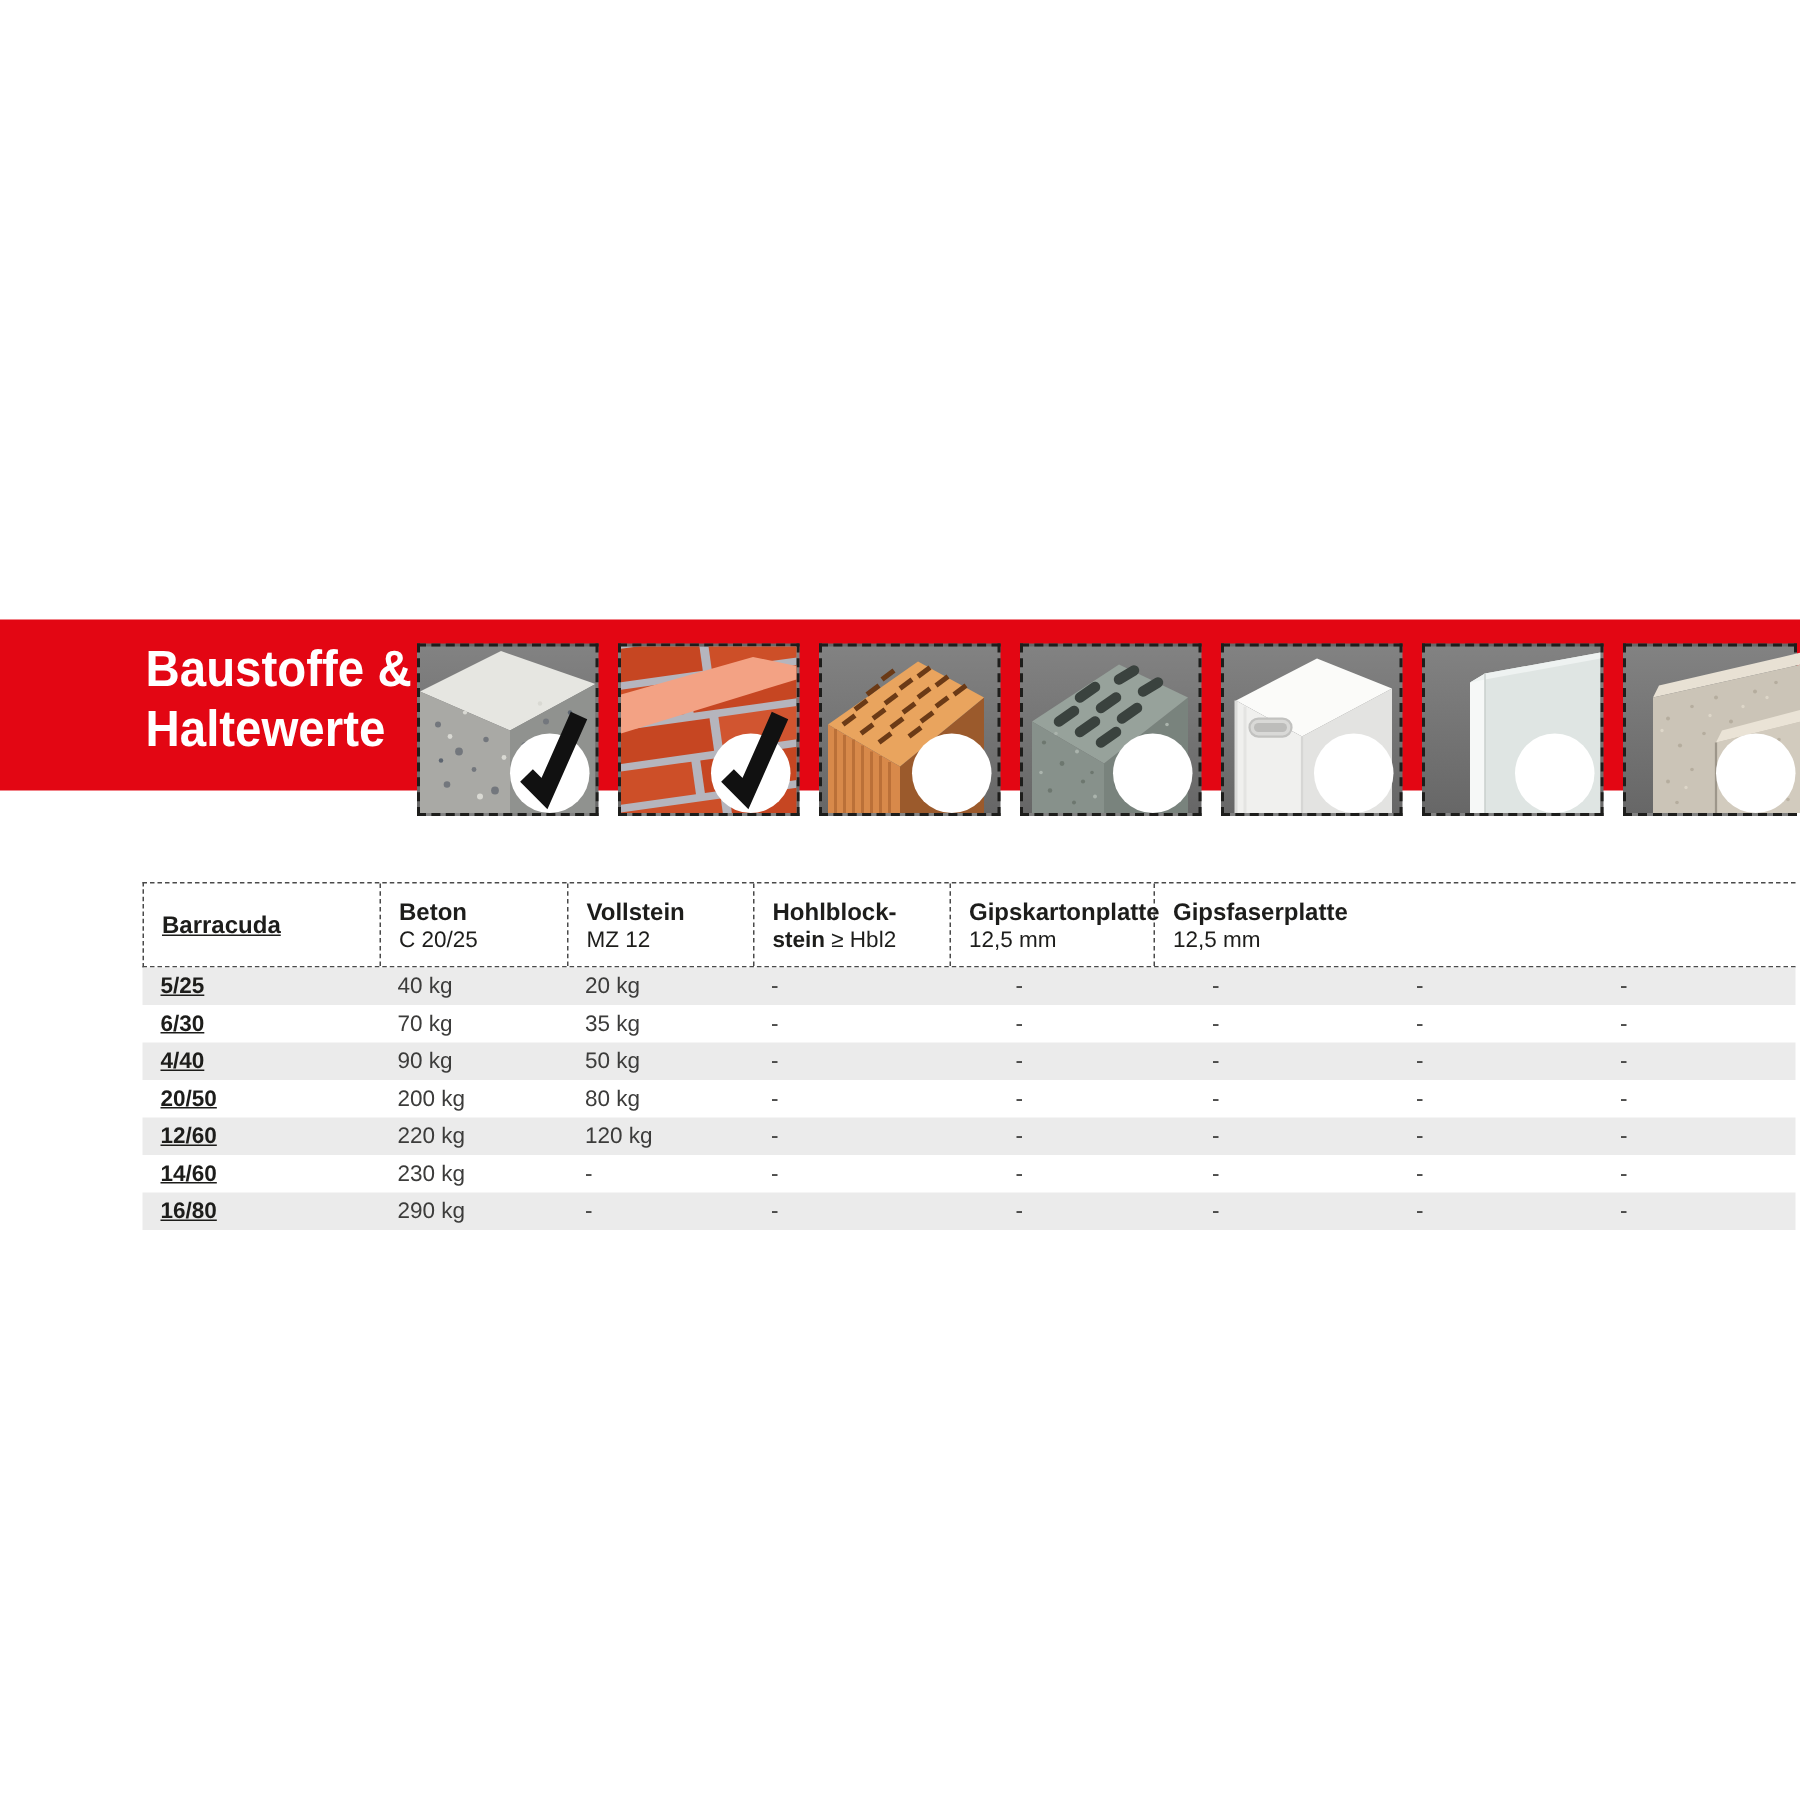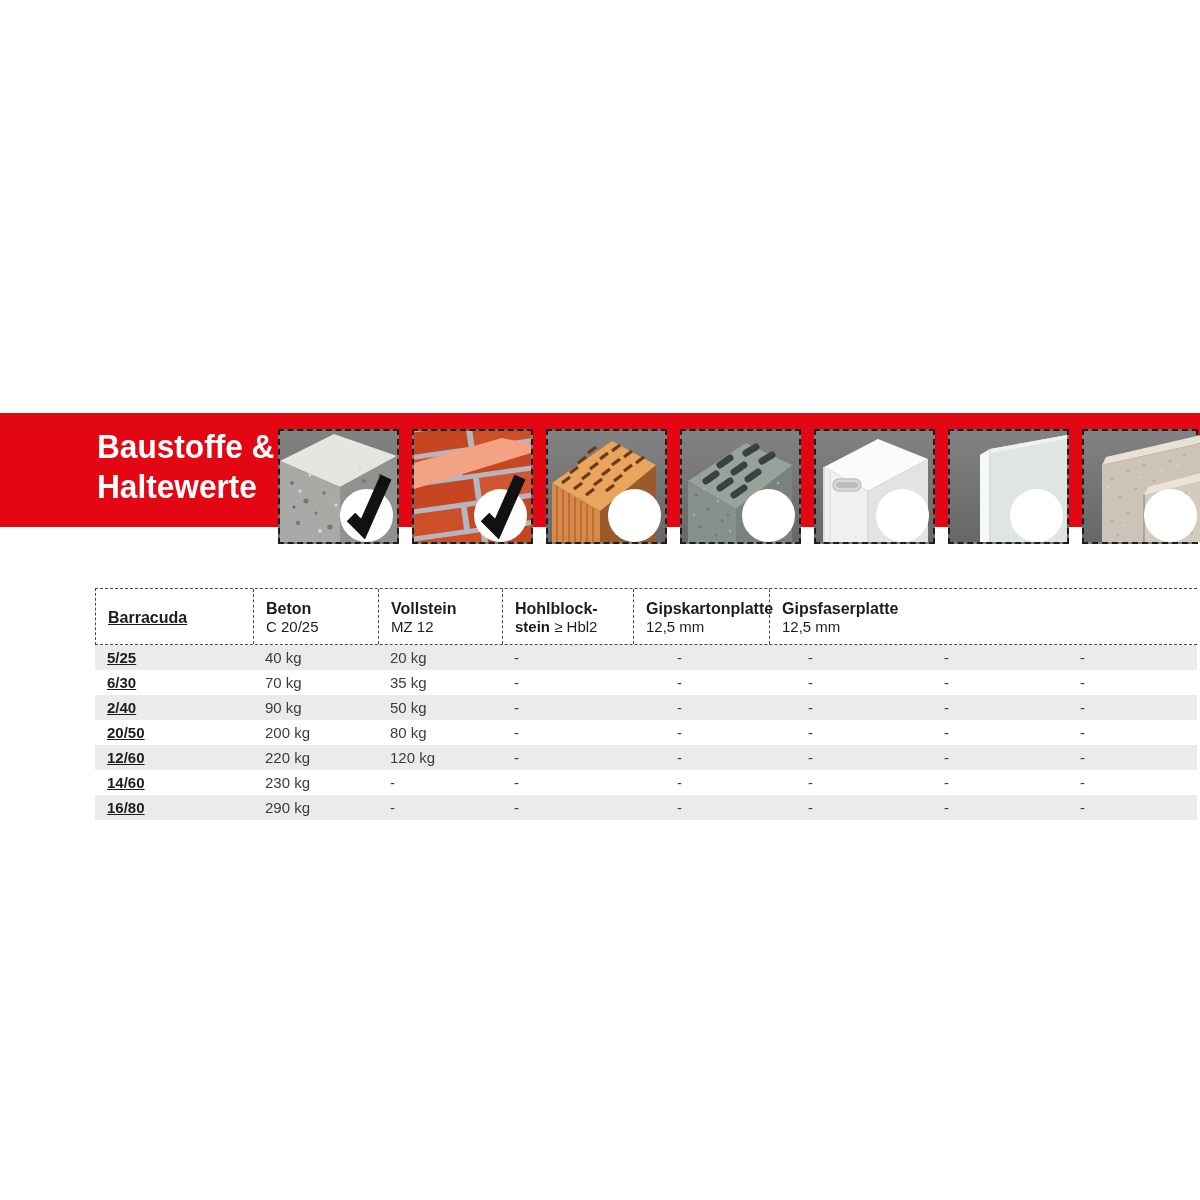--- a/index.html
+++ b/index.html
@@ -316,21 +316,21 @@
       <div class="td label c0">6/30</div>
       <div class="td c1">70 kg</div>
       <div class="td c2">35 kg</div>
       <div class="td c3">-</div>
       <div class="td c4">-</div>
       <div class="td c5">-</div>
       <div class="td c6">-</div>
       <div class="td c7">-</div>
     </div>
     <div class="tr alt">
-      <div class="td label c0">2/40</div>
+      <div class="td label c0">4/40</div>
       <div class="td c1">90 kg</div>
       <div class="td c2">50 kg</div>
       <div class="td c3">-</div>
       <div class="td c4">-</div>
       <div class="td c5">-</div>
       <div class="td c6">-</div>
       <div class="td c7">-</div>
     </div>
     <div class="tr">
       <div class="td label c0">20/50</div>

